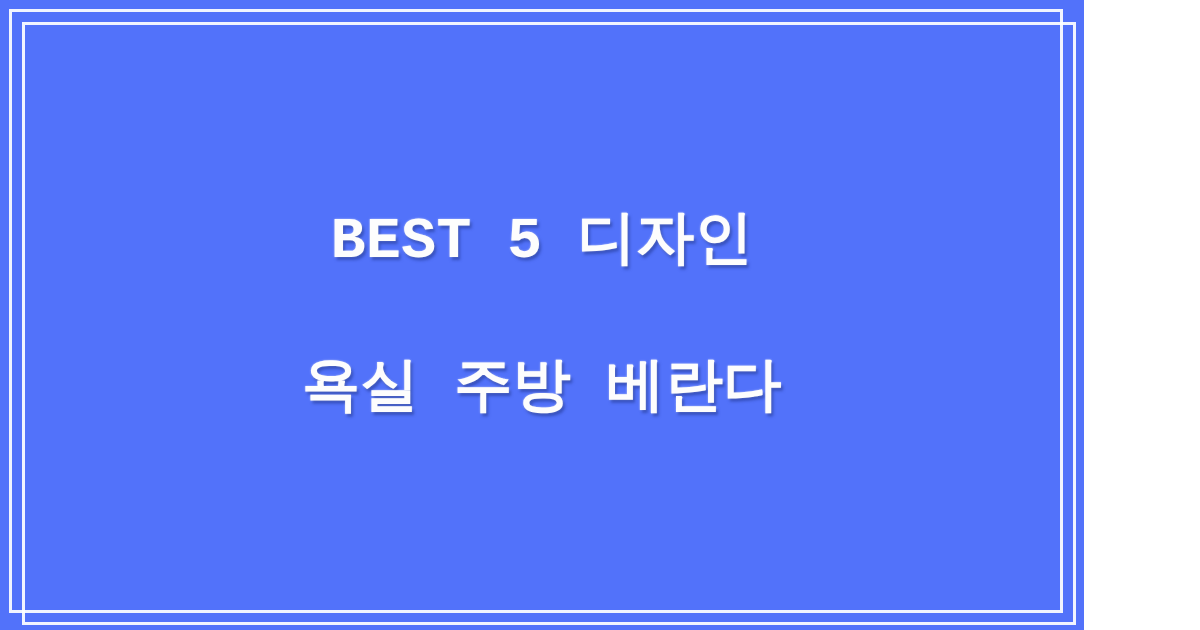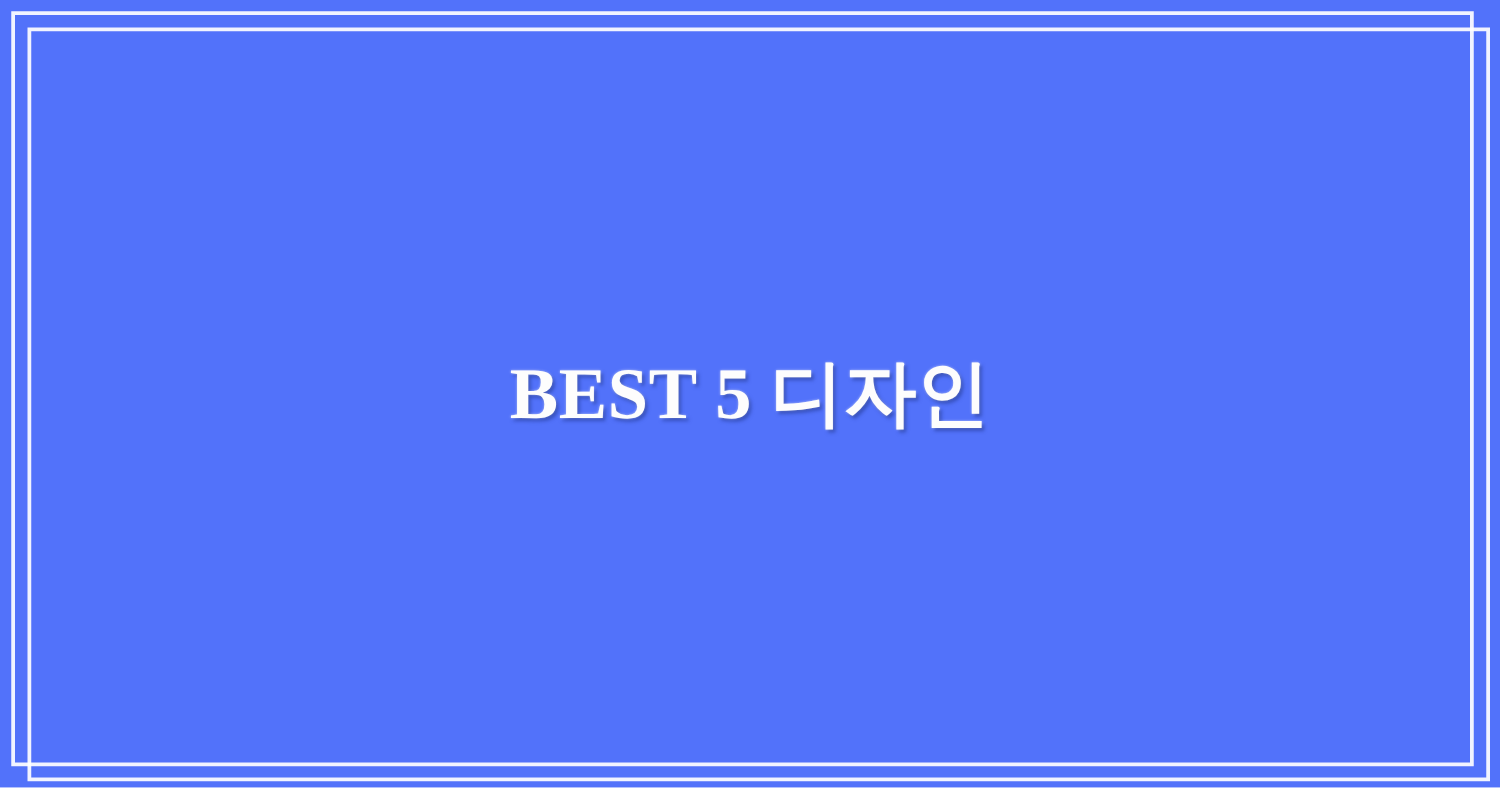--- a/index.html
+++ b/index.html
@@ -3,25 +3,25 @@
 <meta charset="utf-8">
 <style>
   html, body {
     margin: 0;
     padding: 0;
     background: #ffffff;
   }
 
   .card {
     position: relative;
-    width: 1200px;
+    width: 1084px;
     height: 630px;
     background: #5272fa;
     overflow: hidden;
-    font-family: Liberation Serif, serif;
+    font-family: Liberation Mono, monospace;
   }
 
   
   .frame {
     position: absolute;
     border-style: solid;
     border-color: rgba(255, 255, 255, 0.92);
     box-sizing: border-box;
     pointer-events: none;
     filter: blur(0.4px);
@@ -80,16 +80,17 @@
 
 <div class="card">
 
   <div class="frame frame-outer"></div>
 
   <div class="frame frame-inner"></div>
 
   <div class="headline-wrap">
     <h1 class="headline">
       <span class="headline-line">BEST 5 디자인</span>
+      <span class="headline-line">욕실 주방 베란다</span>
     </h1>
   </div>
 
 </div>
 
 </body></html>

